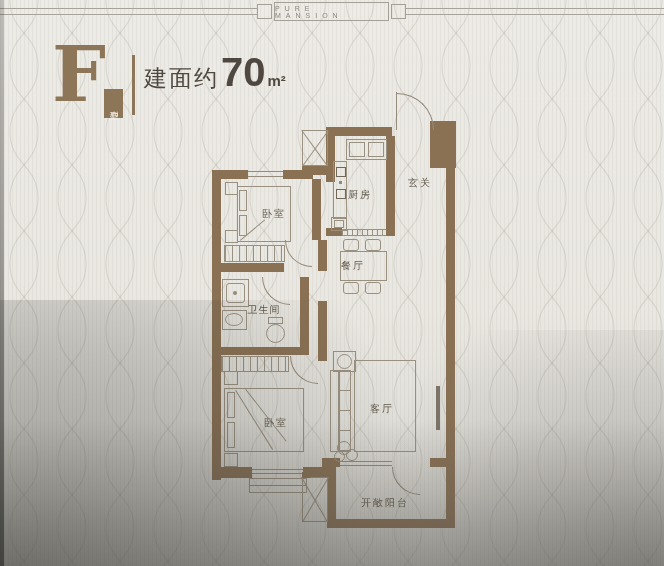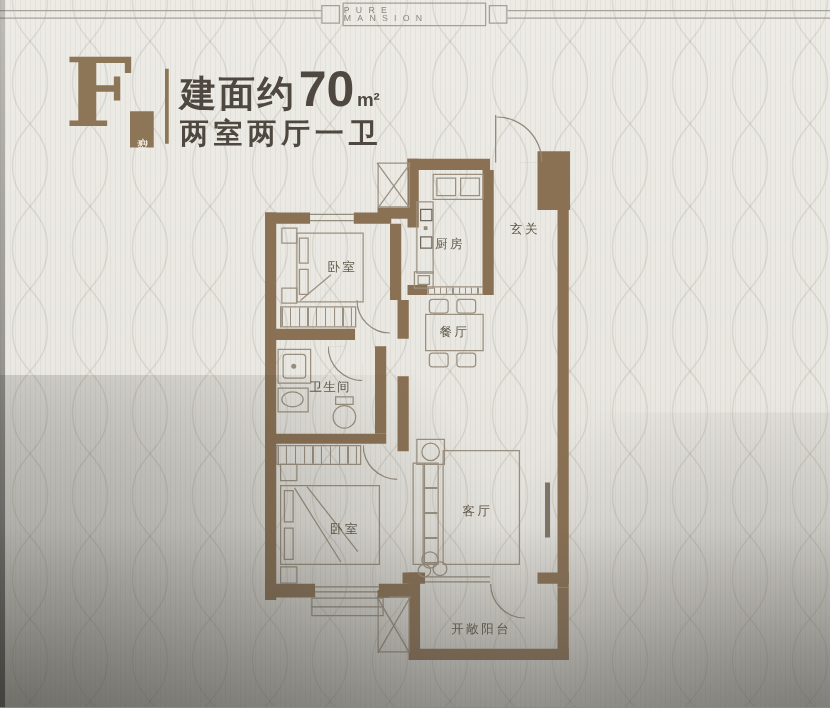--- a/index.html
+++ b/index.html
@@ -49,25 +49,24 @@
   <div class="ornbox" style="left:274px;top:2px;width:115px;height:19px;display:flex;align-items:center;justify-content:center;">
     <span style="font-size:7px;letter-spacing:5px;color:#8b887e;">PURE MANSION</span>
   </div>
 
   <div class="abs" style="left:52px;top:36px;width:70px;height:84px;font-family:'DejaVu Serif',serif;font-weight:bold;font-size:76px;line-height:78px;color:#8d7557;">F</div>
   <div class="abs" style="left:104px;top:89px;width:19px;height:29px;background:#8d7557;display:flex;align-items:center;justify-content:center;">
     <span style="writing-mode:vertical-rl;font-size:9px;letter-spacing:1px;color:#f4f0e8;">户型</span>
   </div>
   <div class="abs" style="left:132px;top:55px;width:3px;height:60px;background:#8d7557;"></div>
   <div class="abs" style="left:144px;top:50px;display:flex;align-items:baseline;color:#4e4840;">
-    <span style="font-size:29px;font-weight:bold;letter-spacing:2px;">建面约</span>
+    <span style="font-size:23px;font-weight:normal;letter-spacing:2px;">建面约</span>
     <span style="font-size:40px;font-weight:bold;margin-left:2px;">70</span>
     <span style="font-size:15px;font-weight:bold;margin-left:2px;">m²</span>
   </div>
-  <div class="abs" style="left:144px;top:91px;font-size:23px;font-weight:bold;letter-spacing:4px;color:#4e4840;">两室两厅一卫</div>
 
   <div>
 
     <div class="wall" style="left:212px;top:170px;width:9px;height:310px"></div>
     <div class="wall" style="left:212px;top:170px;width:36px;height:9px"></div>
     <div class="wall" style="left:283px;top:170px;width:30px;height:9px"></div>
     <div class="wall" style="left:302px;top:166px;width:26px;height:9px"></div>
     <div class="wall" style="left:326px;top:127px;width:9px;height:55px"></div>
     <div class="wall" style="left:326px;top:127px;width:66px;height:9px"></div>
     <div class="wall" style="left:430px;top:121px;width:26px;height:47px"></div>
@@ -133,21 +132,21 @@
     <div class="tl" style="left:226px;top:283px;width:19px;height:20px;border-radius:3px"></div>
     <div class="ln" style="left:233px;top:291px;width:4px;height:4px;border-radius:50%"></div>
     <div class="tl" style="left:222px;top:310px;width:25px;height:20px"></div>
     <div class="tl" style="left:225px;top:313px;width:18px;height:13px;border-radius:50%"></div>
     <div class="tl" style="left:268px;top:317px;width:15px;height:7px"></div>
     <div class="tl" style="left:266px;top:324px;width:19px;height:19px;border-radius:50%"></div>
     <div class="lbl" style="left:236px;top:304px;width:56px;height:12px;letter-spacing:1px">卫生间</div>
 
     <div class="tl" style="left:343px;top:239px;width:16px;height:12px;border-radius:3px"></div>
     <div class="tl" style="left:365px;top:239px;width:16px;height:12px;border-radius:3px"></div>
-    <div class="tl" style="left:340px;top:251px;width:47px;height:30px;display:flex;align-items:center;justify-content:center">
+    <div class="tl" style="left:340px;top:251px;width:47px;height:30px;display:flex;align-items:center;justify-content:flex-start">
       <span style="font-size:10px;letter-spacing:2px;color:#60594b">餐厅</span>
     </div>
     <div class="tl" style="left:343px;top:282px;width:16px;height:12px;border-radius:3px"></div>
     <div class="tl" style="left:365px;top:282px;width:16px;height:12px;border-radius:3px"></div>
 
     <div class="tl hatch" style="left:221px;top:356px;width:68px;height:16px"></div>
     <div class="arc" style="left:290px;top:356px;width:28px;height:28px"></div>
     <div class="tl" style="left:224px;top:371px;width:14px;height:14px"></div>
     <div class="tl" style="left:224px;top:453px;width:14px;height:14px"></div>
     <div class="tl" style="left:224px;top:388px;width:80px;height:64px"></div>

